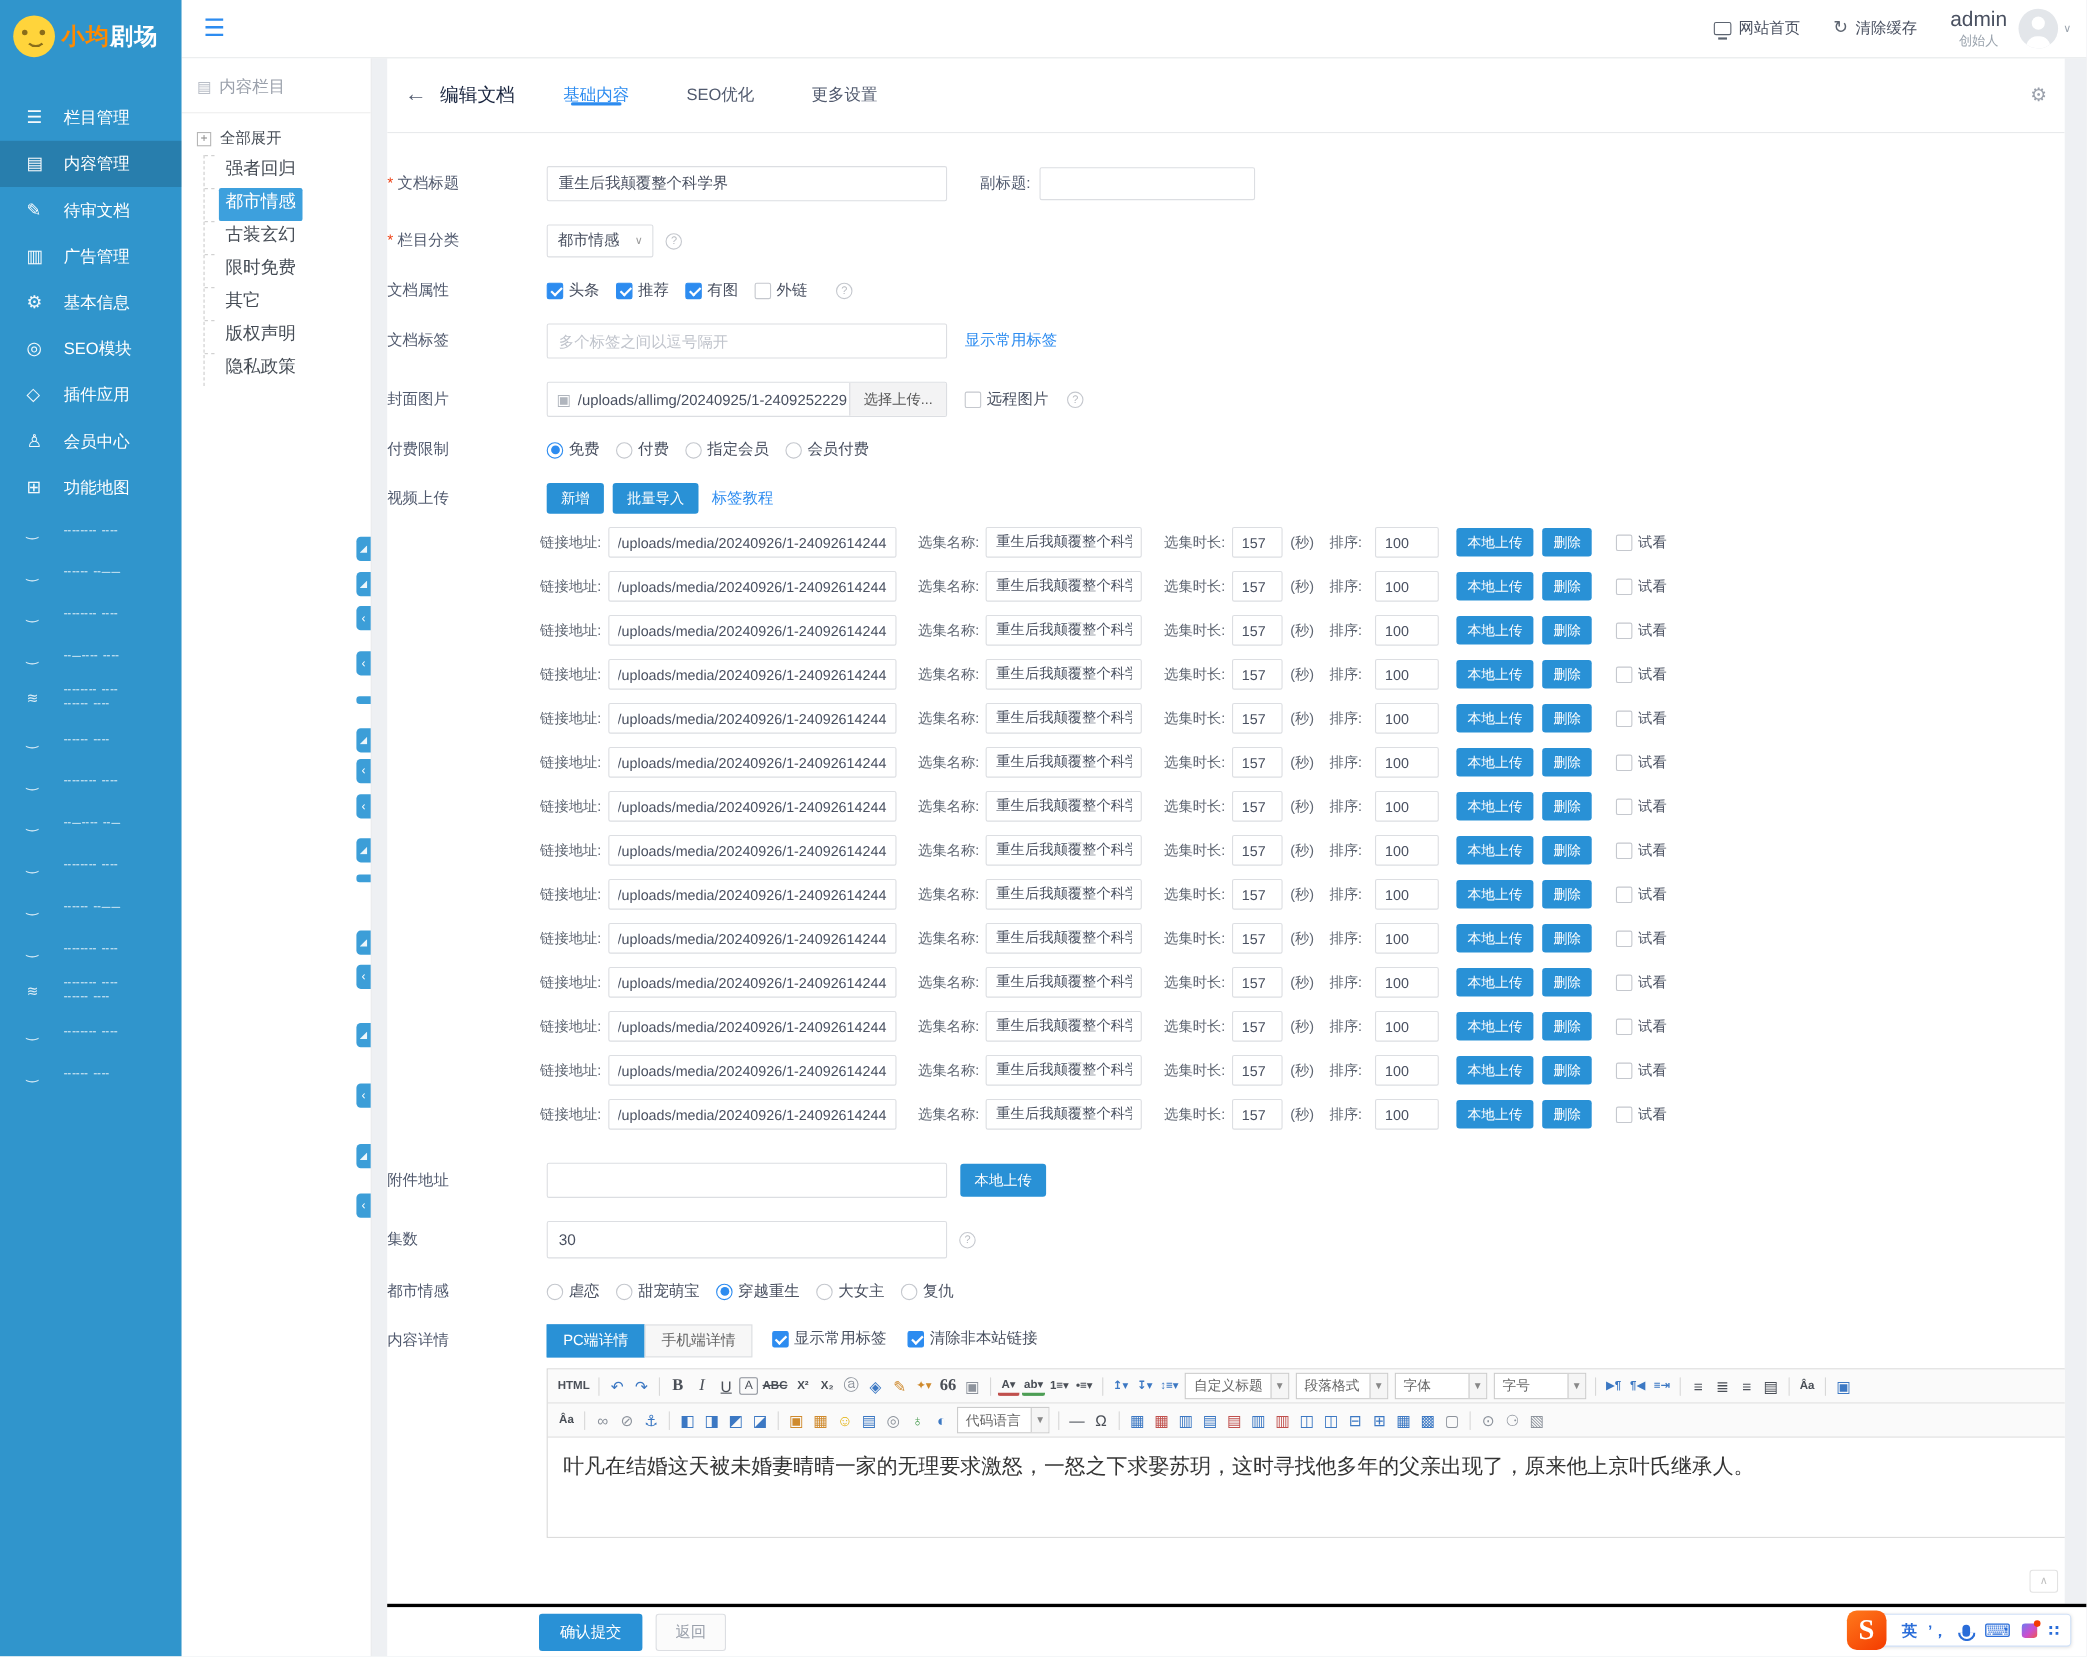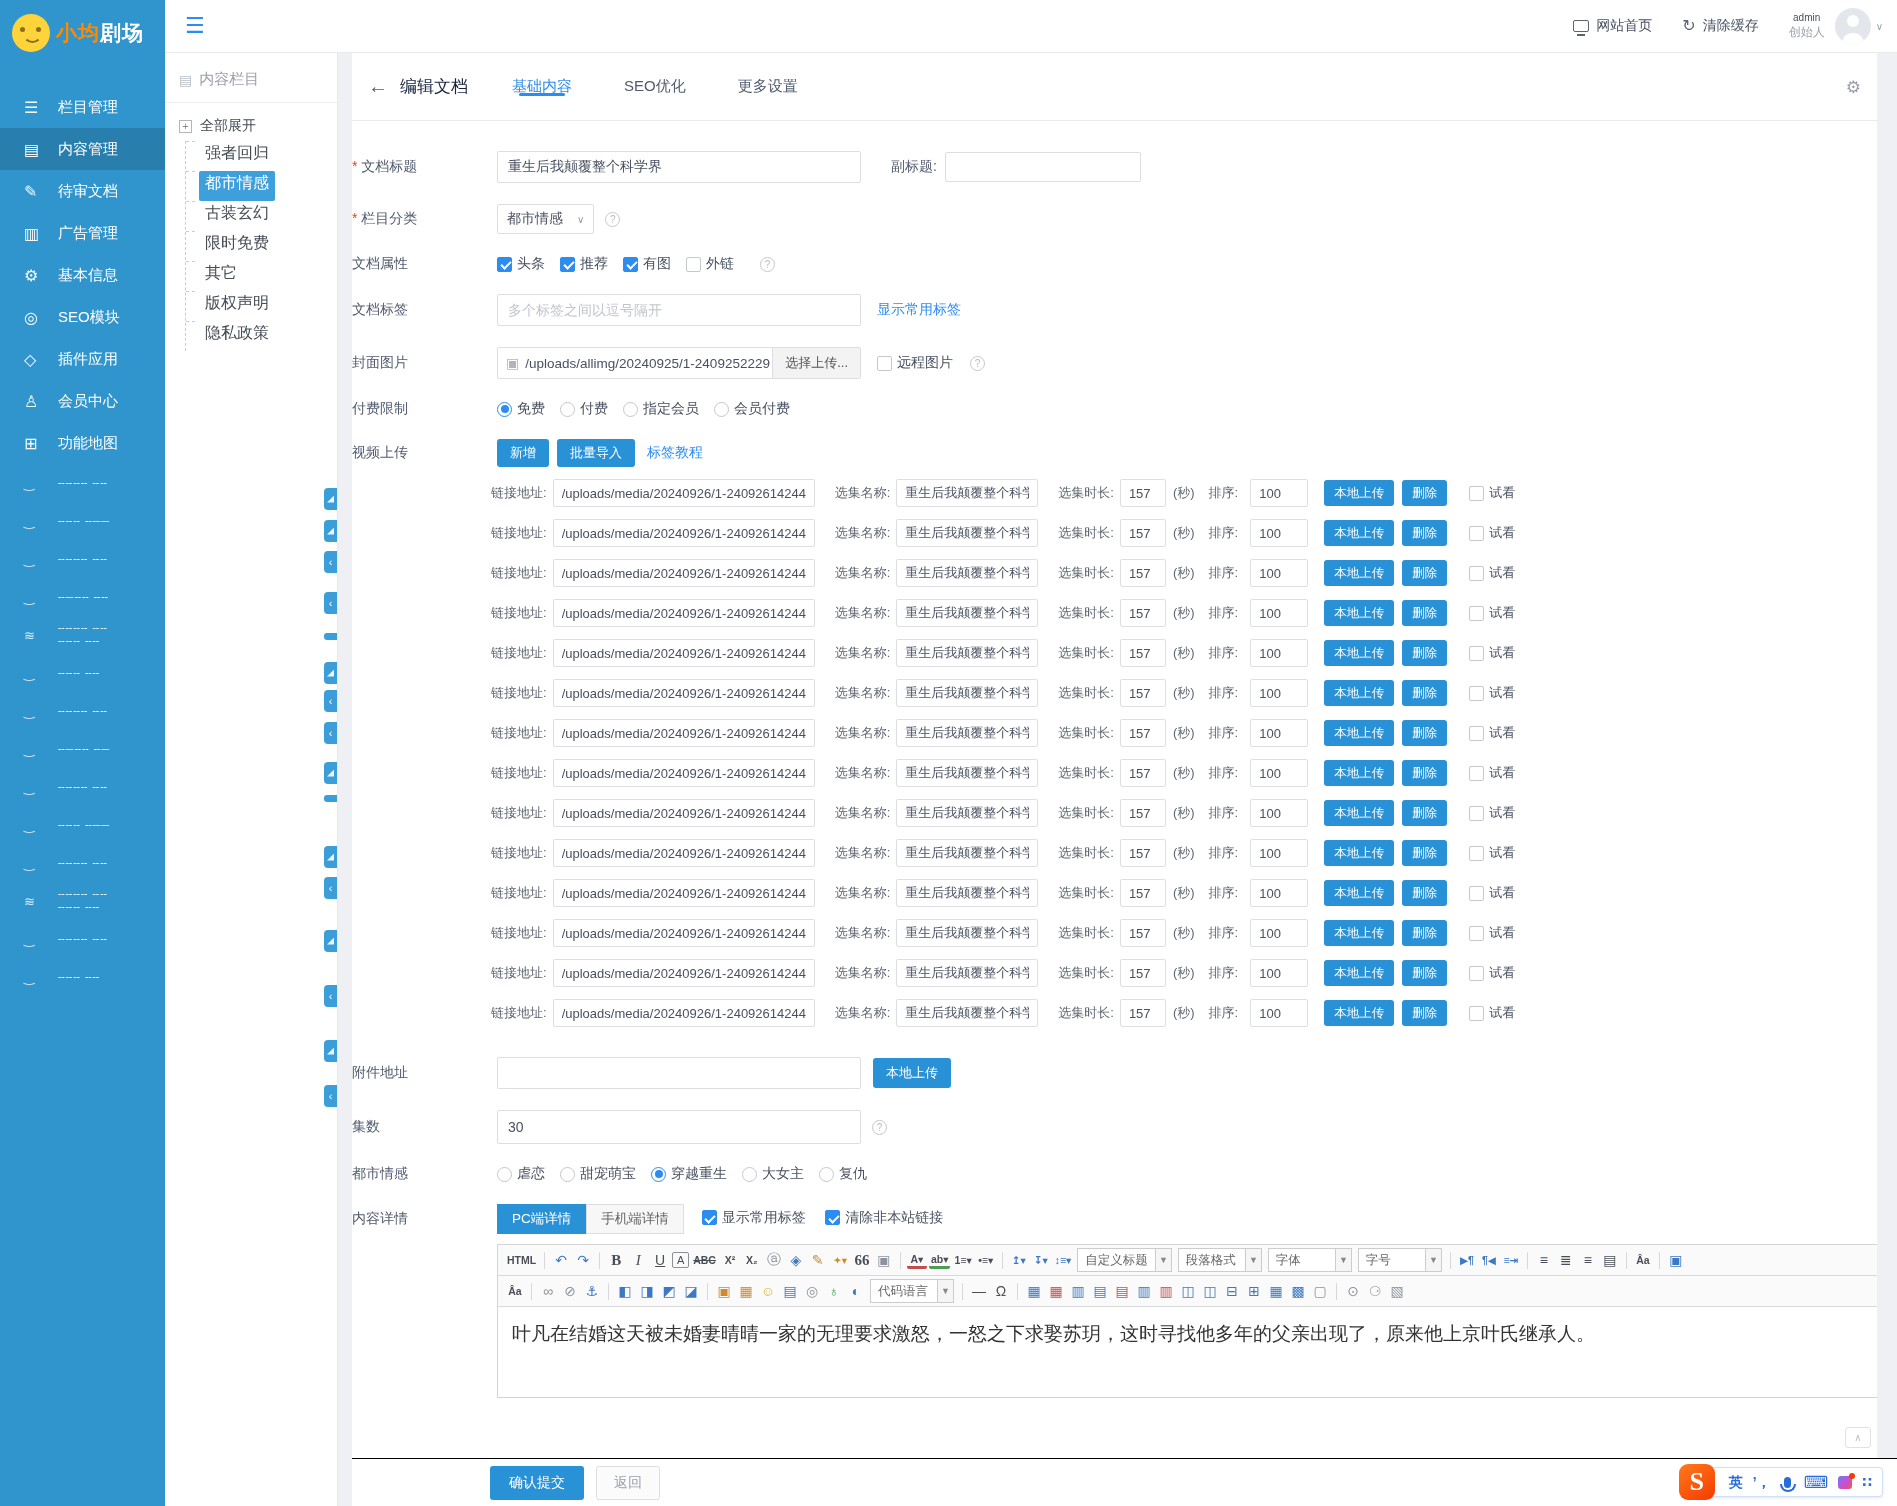--- a/index.html
+++ b/index.html
@@ -25,21 +25,21 @@
 
   
   .topbar { position:absolute; left:165px; top:0; right:0; height:53px; background:#fff; border-bottom:1px solid #e8eaec; display:flex; align-items:center; padding:0 14px 0 20px; z-index:2; }
   .hamburger { font-size:22px; color:#2d8cf0; cursor:pointer; line-height:1; }
   .topbar-right { margin-left:auto; display:flex; align-items:center; }
   .tb-item { display:flex; align-items:center; gap:7px; color:#495060; font-size:14px; margin-right:30px; cursor:pointer; }
   .icon-monitor { width:16px; height:12px; border:1.6px solid #5c6470; border-radius:2px; position:relative; display:inline-block; }
   .icon-monitor::after { content:""; position:absolute; left:3px; right:3px; bottom:-4.5px; height:2px; background:#5c6470; }
   .icon-refresh { font-size:16px; color:#5c6470; line-height:1; }
   .admin-block { text-align:center; line-height:1.25; margin-right:10px; cursor:pointer; }
-  .admin-name { font-size:10px; color:#495060; }
+  .admin-name { font-size:19px; color:#495060; }
   .admin-role { font-size:12px; color:#9aa3ad; }
   .avatar { width:36px; height:36px; border-radius:50%; background:#e3e6ea; position:relative; overflow:hidden; flex:none; cursor:pointer; }
   .avatar::before { content:""; position:absolute; top:7px; left:12px; width:12px; height:12px; border-radius:50%; background:#fff; }
   .avatar::after { content:""; position:absolute; bottom:-2px; left:7px; width:22px; height:13px; border-radius:10px 10px 0 0; background:#fff; }
   .chev-down { color:#9aa3ad; font-size:10px; margin-left:5px; cursor:pointer; }
 
   
   .tree-panel { position:absolute; left:165px; top:53px; width:173px; bottom:0; background:#fff; border-right:1px solid #e6e8ea; z-index:2; }
   .tp-header { display:flex; align-items:center; gap:7px; padding:17px 14px 13px; color:#9aa0ab; font-size:15px; border-bottom:1px solid #eeeeee; }
   .tp-doc-icon { color:#b9bec7; font-size:14px; }
@@ -133,21 +133,21 @@
   .tb-select { height:24px; border:1px solid #ccc; background:#fff; display:inline-flex; align-items:center; font-size:12.5px; color:#666; margin:0 3px; cursor:pointer; flex:none; }
   .tb-select .lab { padding:0 7px; min-width:66px; }
   .tb-select .car { width:16px; align-self:stretch; border-left:1px solid #ccc; display:flex; align-items:center; justify-content:center; font-size:9px; color:#888; background:#f5f5f5; }
   .ed-body { position:relative; height:90px; background:#fff; }
   .ed-text { padding:12px 30px 12px 14px; font-size:19px; color:#333; line-height:1.6; }
   .ed-scroll { position:absolute; top:0; right:0; bottom:0; width:15px; background:#fafafa; border-left:1px solid #e8e8e8; cursor:pointer; }
   .ed-up { height:14px; display:flex; align-items:center; justify-content:center; font-size:8px; color:#999; border-bottom:1px solid #e8e8e8; }
   .ed-thumb { margin:3px 3px; height:26px; background:#ddd; border-radius:3px; }
 
   
-  .footer { position:absolute; left:352px; right:0; bottom:0; height:48px; background:#fff; border-top:1px solid #000000; display:flex; align-items:center; padding-left:138px; gap:12px; z-index:4; }
+  .footer { position:absolute; left:352px; right:0; bottom:0; height:48px; background:#fff; border-top:3px solid #000000; display:flex; align-items:center; padding-left:138px; gap:12px; z-index:4; }
   .submit-btn { height:34px; padding:0 19px; background:#2991d6; color:#fff; border-radius:3px; font-size:14px; display:flex; align-items:center; cursor:pointer; border:none; font-family:inherit; }
   .return-btn { height:34px; padding:0 17px; background:#fbfbfb; border:1px solid #dcdee2; color:#9aa0ab; border-radius:3px; font-size:14px; display:flex; align-items:center; cursor:pointer; font-family:inherit; }
 
   
   .collapse-box { position:absolute; right:26px; bottom:58px; width:26px; height:21px; background:#fff; border:1px solid #e2e2e2; border-radius:3px; color:#c0c0c0; font-size:10px; display:flex; align-items:center; justify-content:center; z-index:5; cursor:pointer; }
   .ime { position:absolute; right:14px; bottom:9px; height:30px; background:#fff; border:1px solid #cfe0f7; border-radius:4px; display:flex; align-items:center; padding-right:10px; gap:10px; z-index:6; box-shadow:0 1px 3px rgba(0,0,0,.1); }
   .ime-logo { width:36px; height:36px; margin:-5px 4px -5px -10px; background:linear-gradient(145deg,#ff7a1c,#f43b00); border-radius:9px; color:#fff; font-weight:bold; font-size:26px; font-family:"Liberation Serif",serif; display:flex; align-items:center; justify-content:center; cursor:pointer; }
   .ime-item { color:#2a6dd9; font-size:14px; font-weight:bold; cursor:pointer; line-height:1; }
   .ime-kbd { font-size:17px; }
   .mic { width:7px; height:11px; border-radius:4px; background:#2a6dd9; position:relative; margin:0 3px; cursor:pointer; }

